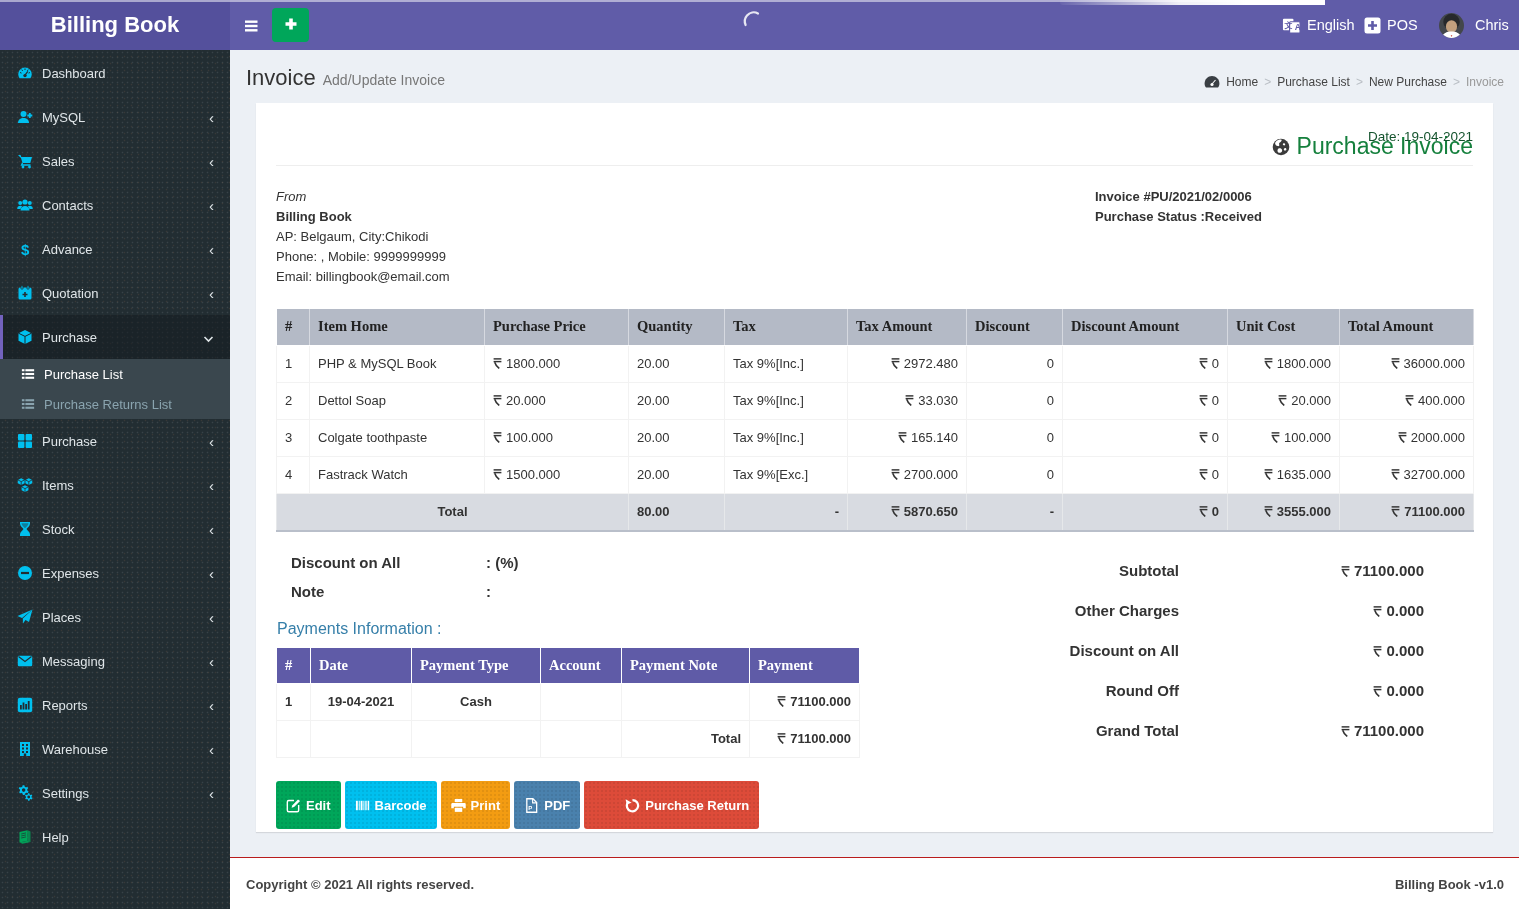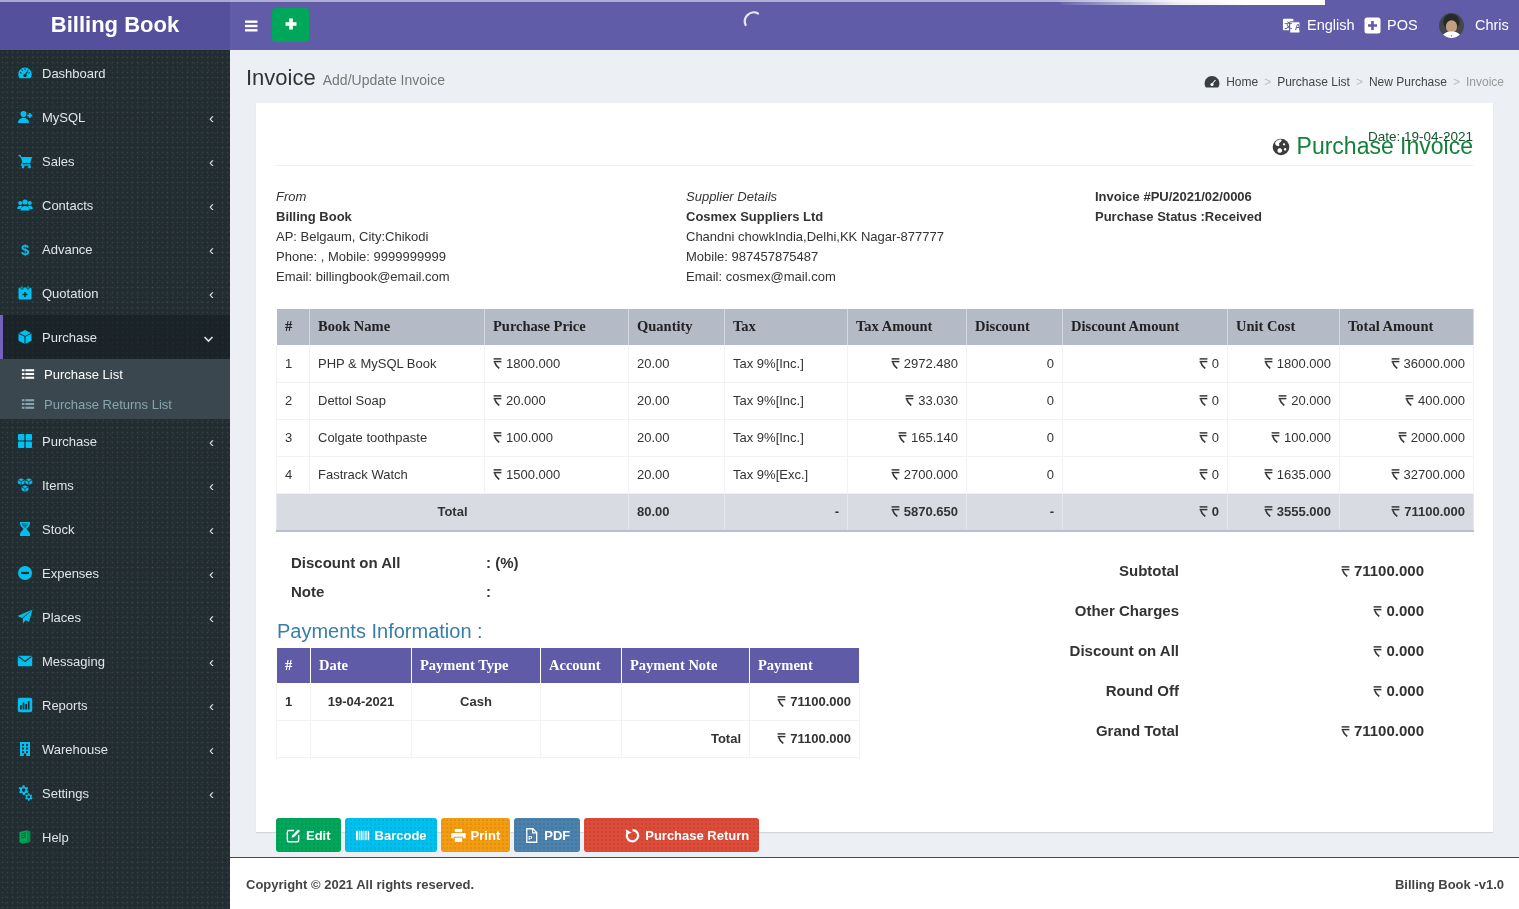--- a/index.html
+++ b/index.html
@@ -71,29 +71,29 @@
 table.main tfoot td { background:#d8dbe1; font-weight:bold; border-color:#e6e8ea; }
 table.main tfoot tr { border-bottom:2px solid #b9bfca; }
 
 
 .below { position:relative; height:252px; }
 .below .b { font-size:15px; }
 .summary { position:absolute; right:49px; top:19px; width:500px; }
 .srow { display:flex; justify-content:flex-end; align-items:center; height:40px; }
 .srow .sl { font-weight:bold; font-size:15px; }
 .srow .sv { width:245px; text-align:right; font-weight:bold; font-size:15px; }
-.pi-title { color:#367fa9; font-size:20px; }
+.pi-title { color:#367fa9; font-size:16px; }
 
 table.pay { border-collapse:collapse; table-layout:fixed; width:583px; font-size:13px; }
 table.pay th { background:#5f5ba7; color:#fff; font-family:"Liberation Serif", serif; font-weight:bold; font-size:14.5px; text-align:left; padding:8px; border:1px solid #fff; border-top:none; height:36px; }
 table.pay td { padding:8px; border:1px solid #f2f2f2; height:36px; font-weight:bold; color:#333; line-height:20px; }
 
 
 .btns { position:absolute; left:20px; top:678px; display:flex; }
-.btn { height:34px; border-radius:3px; color:#fff; font-size:13px; font-weight:bold; display:flex; align-items:center; padding:0 10px; margin-right:4px; background-image:radial-gradient(rgba(0,0,0,0.07) 0.8px, transparent 1px); background-size:4px 4px;margin-top:37px; }
+.btn { height:48px; border-radius:3px; color:#fff; font-size:13px; font-weight:bold; display:flex; align-items:center; padding:0 10px; margin-right:4px; background-image:radial-gradient(rgba(0,0,0,0.07) 0.8px, transparent 1px); background-size:4px 4px; }
 .btn svg { margin-right:5px; }
 .btn.g { background-color:#00a65a; }
 .btn.c { background-color:#00c0ef; }
 .btn.o { background-color:#f39c12; }
 .btn.bl { background-color:#4a81ad; }
 .btn.rd { background-color:#dd4b39;padding-left:40px; }
 
 
 .footer { position:absolute; left:230px; top:857px; width:1289px; height:52px; background:#fff; border-top:1px solid #b91c1c; font-weight:bold; color:#444; font-size:13px; }
 .footer .l { position:absolute; left:16px; top:19px; }
@@ -411,27 +411,20 @@
       </div>
       <div class="hr"></div>
       <div class="infos">
         <div class="col-from">
           <div class="it">From</div>
           <div class="b">Billing Book</div>
           <div>AP: Belgaum, City:Chikodi</div>
           <div>Phone: , Mobile: 9999999999</div>
           <div>Email: billingbook@email.com</div>
         </div>
-        <div class="col-supp">
-          <div class="it">Supplier Details</div>
-          <div class="b">Cosmex Suppliers Ltd</div>
-          <div>Chandni chowkIndia,Delhi,KK Nagar-877777</div>
-          <div>Mobile: 987457875487</div>
-          <div>Email: cosmex@mail.com</div>
-        </div>
         <div class="col-inv">
           <div class="b">Invoice #PU/2021/02/0006</div>
           <div class="b">Purchase Status :Received</div>
         </div>
       </div>
       <table class="main">
         <colgroup>
             <col style="width:33px">
             <col style="width:175px">
             <col style="width:144px">
@@ -439,21 +432,21 @@
             <col style="width:123px">
             <col style="width:119px">
             <col style="width:96px">
             <col style="width:165px">
             <col style="width:112px">
             <col style="width:134px">
           </colgroup>
         <thead>
             <tr>
               <th>#</th>
-              <th>Book Name</th>
+              <th>Item Home</th>
               <th>Purchase Price</th>
               <th>Quantity</th>
               <th>Tax</th>
               <th>Tax Amount</th>
               <th>Discount</th>
               <th>Discount Amount</th>
               <th>Unit Cost</th>
               <th>Total Amount</th>
             </tr>
           </thead>

